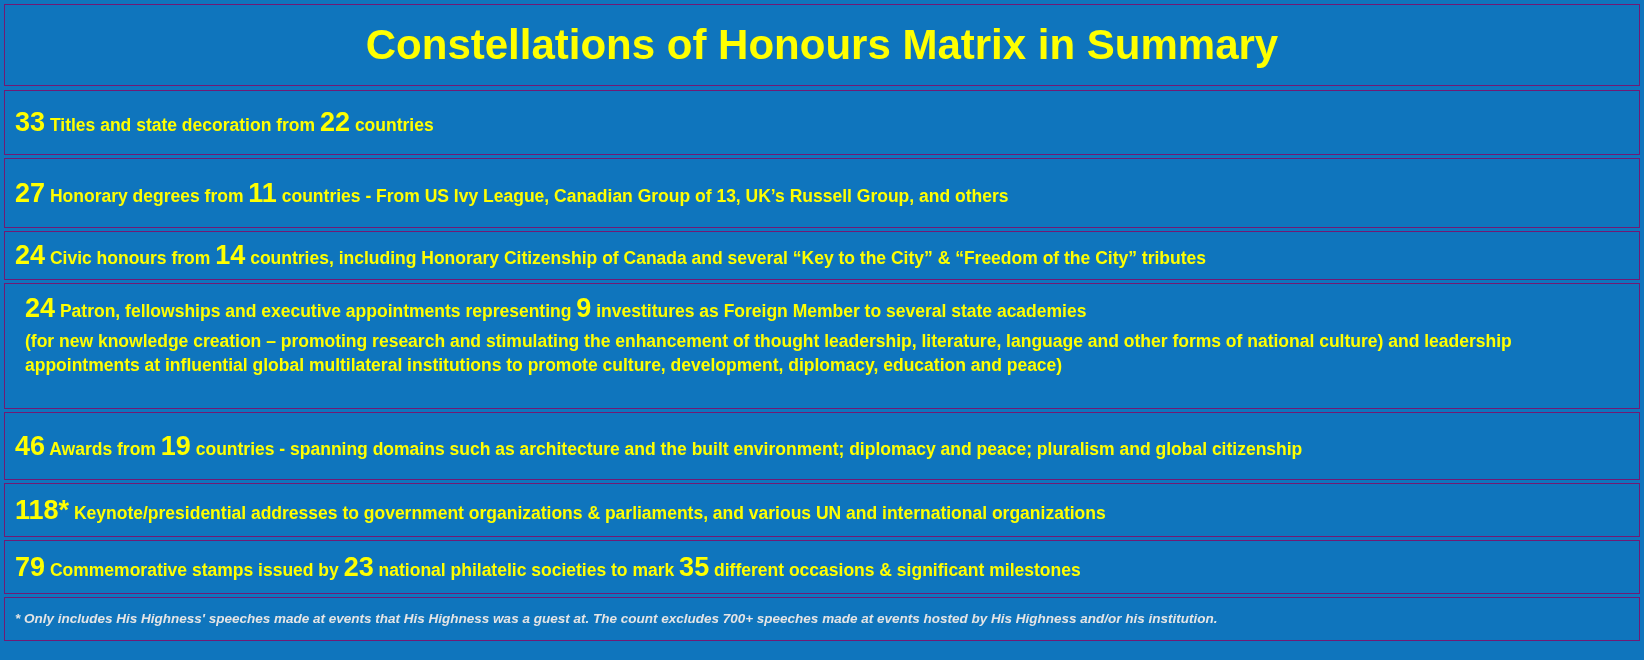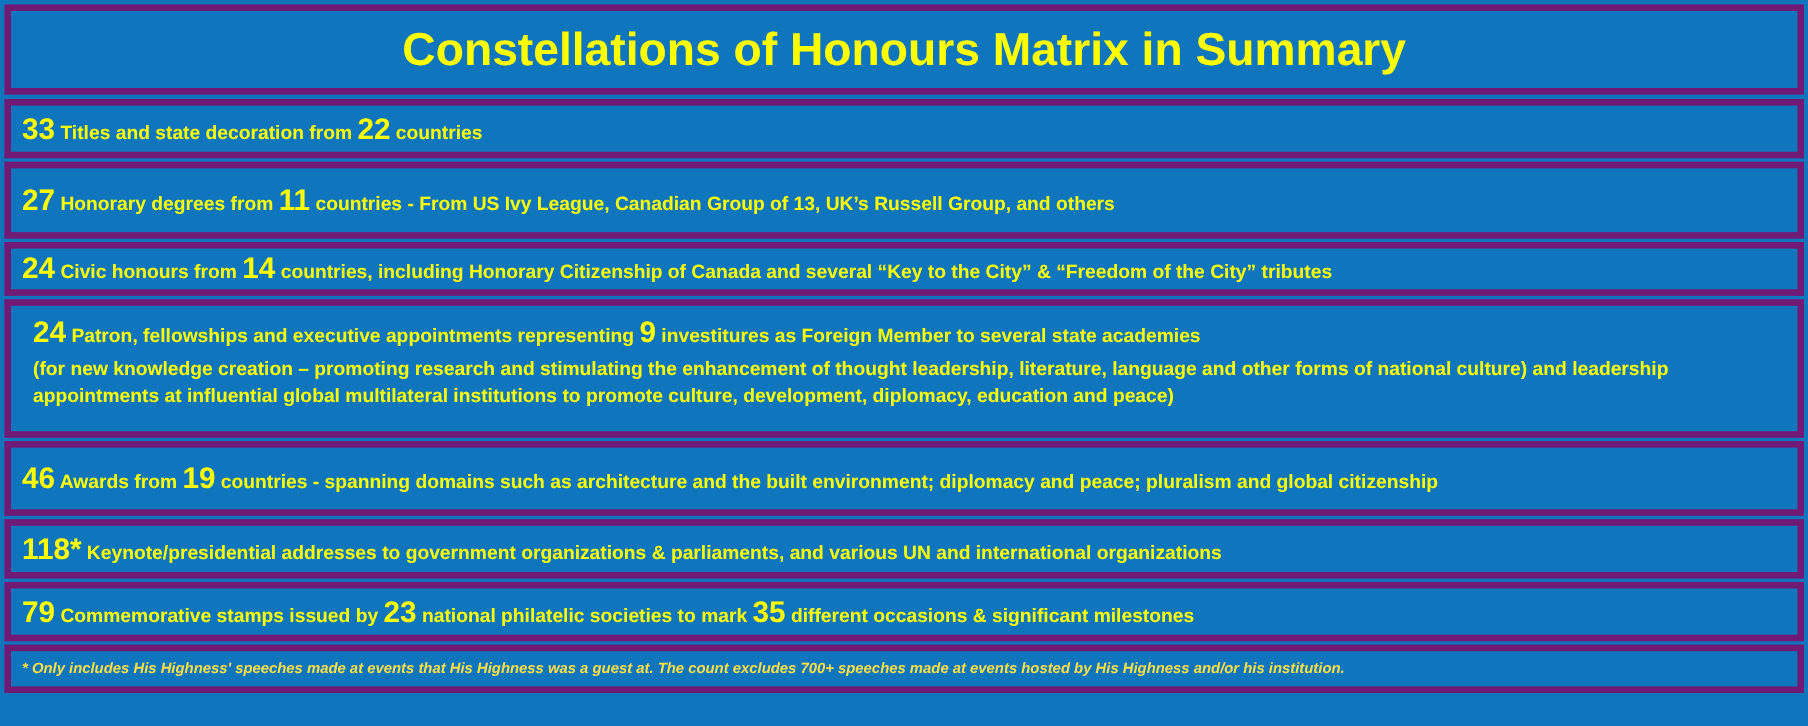--- a/index.html
+++ b/index.html
@@ -13,21 +13,21 @@
   .matrix {
     width: 1644px;
     height: 660px;
     box-sizing: border-box;
     background: #0f75bd;
     position: relative;
     overflow: hidden;
   }
   .row {
     box-sizing: border-box;
-    border: 6px solid #701a75;
+    border: 1px solid #701a75;
     background: #0f75bd;
     margin: 0 4px 3px 4px;
     padding: 2px 10px;
     display: flex;
     align-items: center;
   }
   .row.title-row {
     margin: 4px 4px 4px 4px;
     justify-content: center;
     height: 82px;
@@ -46,36 +46,36 @@
     font-size: 17.5px;
     line-height: 1.35;
   }
   .num {
     font-size: 27px;
     font-weight: bold;
     color: #ffff00;
     white-space: nowrap;
   }
   .txt { white-space: normal; }
-  .r-titles   { height: 54px; }
+  .r-titles   { height: 65px; }
   .r-degrees  { height: 70px; }
   .r-civic    { height: 49px; }
   .r-patron   { height: 126px; align-items: flex-start; padding-top: 6px; padding-left: 20px; }
   .r-awards   { height: 68px; }
   .r-keynote  { height: 54px; }
   .r-stamps   { height: 54px; }
   .r-footnote { height: 44px; }
   .patron-block {
     display: block;
     width: 100%;
   }
   .patron-l1 { display: block; }
   .patron-l2 { display: block; margin-top: 4px; }
   .footnote {
-    color: #fde047;
+    color: #e5e5e5;
     font-weight: bold;
     font-style: italic;
     font-size: 13.5px;
     line-height: 1.3;
   }
 </style>
 </head>
 <body>
 
 <div class="matrix">

